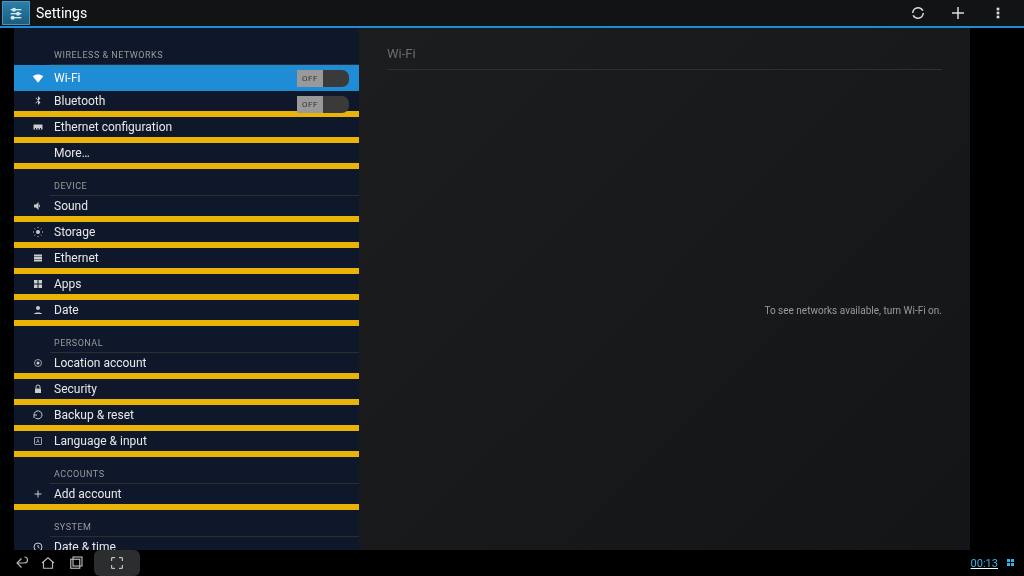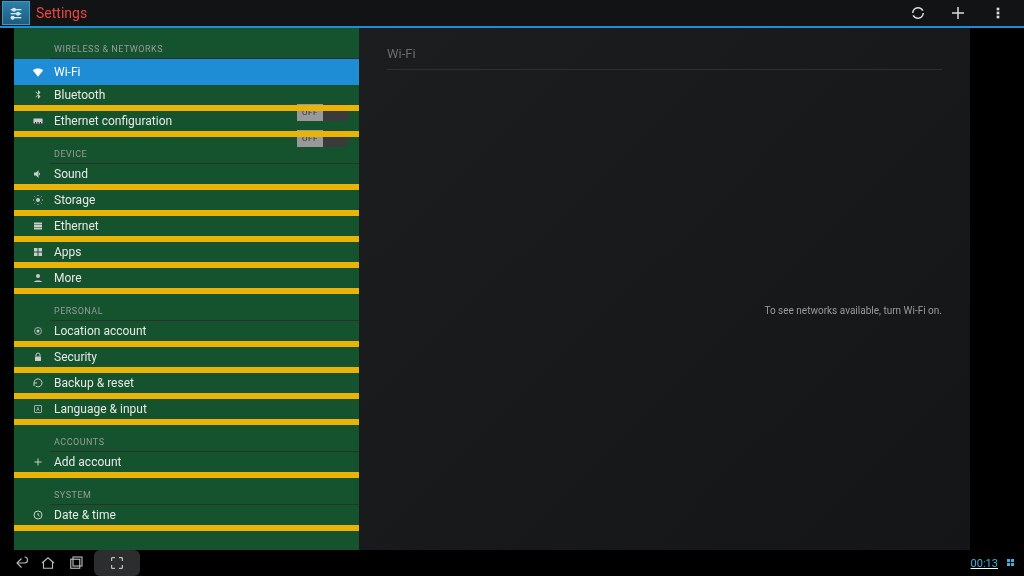--- a/index.html
+++ b/index.html
@@ -16,32 +16,33 @@
     padding-left: 2px;
   }
   .app-icon {
     width: 28px; height: 24px;
     background: linear-gradient(#2c7fa8,#1d5c7d);
     display:flex; align-items:center; justify-content:center;
     margin-right: 6px;
     border:1px solid #3a99c9;
   }
   .app-icon svg { width:16px; height:16px; }
-  .actionbar-title { font-size: 14px; color: #ef4444; flex: 1; }
+  .actionbar-title { font-size: 14px; color: #ffffff; flex: 1; }
   .actionbar-actions { display: flex; align-items: center; gap: 20px; padding-right: 16px; }
   .actionbar-actions .act { width: 20px; height: 20px; display:flex; align-items:center; justify-content:center; color:#ddd; cursor:pointer; }
 
   
   .main { flex: 1; display: flex; background: #000; min-height:0; }
   .side-gutter-left { width: 14px; background:#000; }
   .side-gutter-right { width: 54px; background:#000; }
 
   .sidebar {
     width: 345px;
-    background: #14532d;
+    background: #0f172a;
+    padding-top: 6px;
     overflow-y: auto;
   }
   .sidebar::-webkit-scrollbar{width:0;}
   .section-header {
     font-size: 9px;
     letter-spacing: 0.5px;
     color: #9a9a9a;
     padding: 12px 4px 4px 40px;
     text-transform: uppercase;
   }
@@ -75,21 +76,20 @@
     border-bottom:none;
   }
   .menu-item .toggle{
     position:absolute;
     right:10px;
     top:5px;
     width:52px;height:17px;
     background:#3a3a3a;
     border-radius:7px;
     display:flex;
-    margin-top:40px;
   }
   .menu-item .toggle .knob{
     width:26px;height:17px;
     background:#999;
     font-size:8px;
     display:flex;align-items:center;justify-content:center;
     color:#333;
     letter-spacing:0.5px;
   }
 
@@ -212,20 +212,24 @@
         <svg viewBox="0 0 24 24" width="12" height="12" fill="#ccc">
             <rect x="3" y="7" width="18" height="10" rx="1"></rect>
             <rect x="6" y="14" width="2" height="3" fill="#000"></rect>
             <rect x="11" y="14" width="2" height="3" fill="#000"></rect>
             <rect x="16" y="14" width="2" height="3" fill="#000"></rect>
           </svg>
       </span>
       <span>Ethernet configuration</span>
     </div>
 
+    <div class="menu-item">
+      <span class="mi-icon"></span>
+      <span>More…</span>
+    </div>
 
     <div class="section-header">DEVICE</div>
     <div class="section-sep"></div>
 
     <div class="menu-item">
       <span class="mi-icon">
         <svg viewBox="0 0 24 24" width="12" height="12" fill="#ccc">
             <path d="M4 9v6h4l5 5V4L8 9H4zm12 3a3 3 0 0 0-2-2.8v5.6A3 3 0 0 0 16 12z"></path>
           </svg>
       </span>
@@ -265,21 +269,21 @@
       <span>Apps</span>
     </div>
 
     <div class="menu-item">
       <span class="mi-icon">
         <svg viewBox="0 0 24 24" width="12" height="12" fill="#ccc">
             <circle cx="12" cy="8" r="4"></circle>
             <path d="M4 20c0-4 16-4 16 0"></path>
           </svg>
       </span>
-      <span>More</span>
+      <span>Date</span>
     </div>
 
     <div class="section-header">PERSONAL</div>
     <div class="section-sep"></div>
 
     <div class="menu-item">
       <span class="mi-icon">
         <svg viewBox="0 0 24 24" width="12" height="12" fill="#ccc">
             <circle cx="12" cy="12" r="3"></circle>
             <circle cx="12" cy="12" r="7" fill="none" stroke="#ccc" stroke-width="1.5"></circle>

